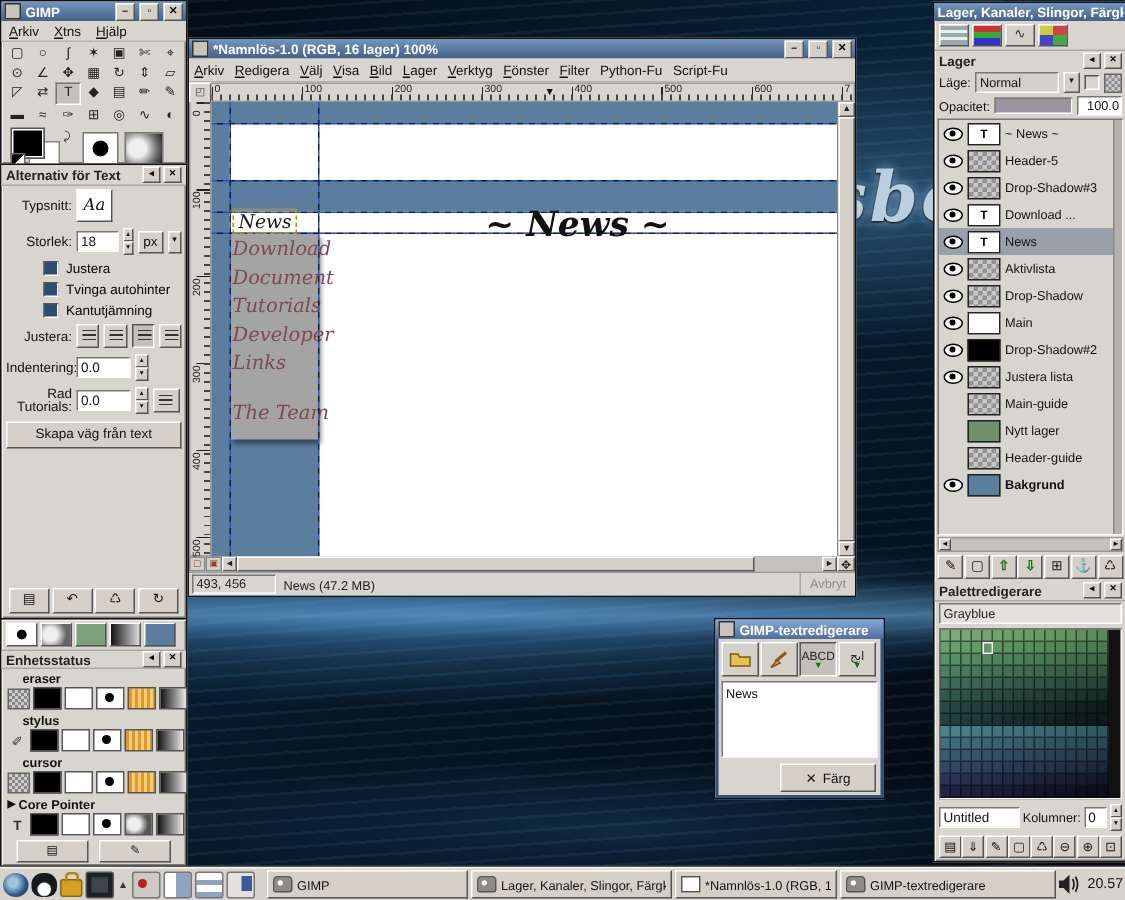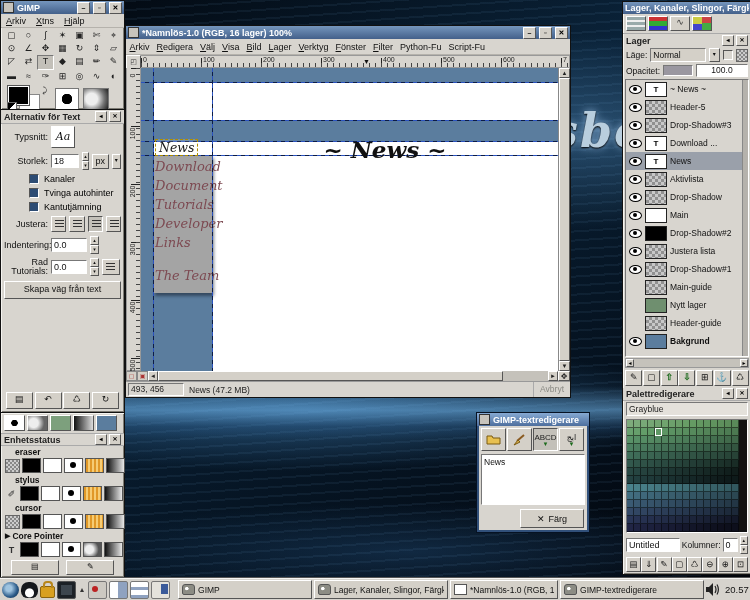--- a/index.html
+++ b/index.html
@@ -169,21 +169,21 @@
   .secrow .ph-title{flex:1;font-weight:bold;}
   .moderow,.oprow{display:flex;align-items:center;gap:3px;padding:1px 3px;font-size:8.5px;color:#111;}
   .modesel{width:52px;height:12px;line-height:12px;padding:0 2px;background:#d4d0c8;border:1px solid;border-color:#777 #fff #fff #777;font-size:8.5px;}
   .dropbtn{width:10px;height:12px;font-size:6px;line-height:11px;}
   .keepchk{width:8px;height:8px;border:1px solid;border-color:#555 #fff #fff #555;background:#d8d5cf;}
   .chkchip{width:11px;height:11px;border:1px solid #666;background:
     linear-gradient(45deg,#888 25%,transparent 25%,transparent 75%,#888 75%),
     linear-gradient(45deg,#888 25%,transparent 25%,transparent 75%,#888 75%);
     background-position:0 0,2px 2px;background-size:4px 4px;background-color:#ccc;}
   .groove{flex:1;height:9px;border:1px solid;border-color:#777 #fff #fff #777;background:#9a97a0;}
-  .opval{width:26px;height:11px;line-height:11px;font-size:8.5px;padding:0 12px;text-align:center;}
+  .opval{width:26px;height:11px;line-height:11px;font-size:8.5px;padding:0 1px;text-align:right;}
   .layerlist{height:288px;margin:1px 2px;border:1px solid;border-color:#777 #fff #fff #777;background:#d8d5cf;position:relative;overflow:hidden;}
   .lrow{display:flex;align-items:center;height:18px;gap:3px;padding-left:2px;}
   .lrow.sel{background:#9aa0aa;}
   .eyecell{width:14px;display:flex;justify-content:center;}
   .eye{width:11px;height:7px;border:1px solid #000;border-radius:50%;background:#fff;position:relative;}
   .eye::after{content:"";position:absolute;left:3px;top:1px;width:4px;height:4px;border-radius:50%;background:#000;}
   .lthumb{width:22px;height:15px;border:1px solid #222;box-sizing:border-box;flex:0 0 auto;
     font-size:8px;line-height:13px;text-align:center;color:#000;}
   .lthumb.checker{background:
     linear-gradient(45deg,#909090 25%,transparent 25%,transparent 75%,#909090 75%),
@@ -331,21 +331,21 @@
       <span class="spin">
           <span>▴</span>
           <span>▾</span>
         </span>
       <span class="btn" style="width:20px;height:13px;line-height:12px">px</span>
       <span class="btn dropbtn" style="height:13px">▾</span>
     </div>
     <div>
         <div class="cbrow">
           <span class="cb"></span>
-          <span>Kanaler</span>
+          <span>Justera</span>
         </div>
         <div class="cbrow">
           <span class="cb"></span>
           <span>Tvinga autohinter</span>
         </div>
         <div class="cbrow">
           <span class="cb"></span>
           <span>Kantutjämning</span>
         </div>
       </div>
@@ -640,27 +640,20 @@
           </span>
           <span class="lthumb black"></span>
           <span class="lname">Drop-Shadow#2</span>
         </div>
         <div class="lrow">
           <span class="eyecell">
             <span class="eye"></span>
           </span>
           <span class="lthumb checker"></span>
           <span class="lname">Justera lista</span>
-        </div>
-        <div class="lrow">
-          <span class="eyecell">
-            <span class="eye"></span>
-          </span>
-          <span class="lthumb checker"></span>
-          <span class="lname">Drop-Shadow#1</span>
         </div>
         <div class="lrow">
           <span class="eyecell"></span>
           <span class="lthumb checker"></span>
           <span class="lname">Main-guide</span>
         </div>
         <div class="lrow">
           <span class="eyecell"></span>
           <span class="lthumb green"></span>
           <span class="lname">Nytt lager</span>

